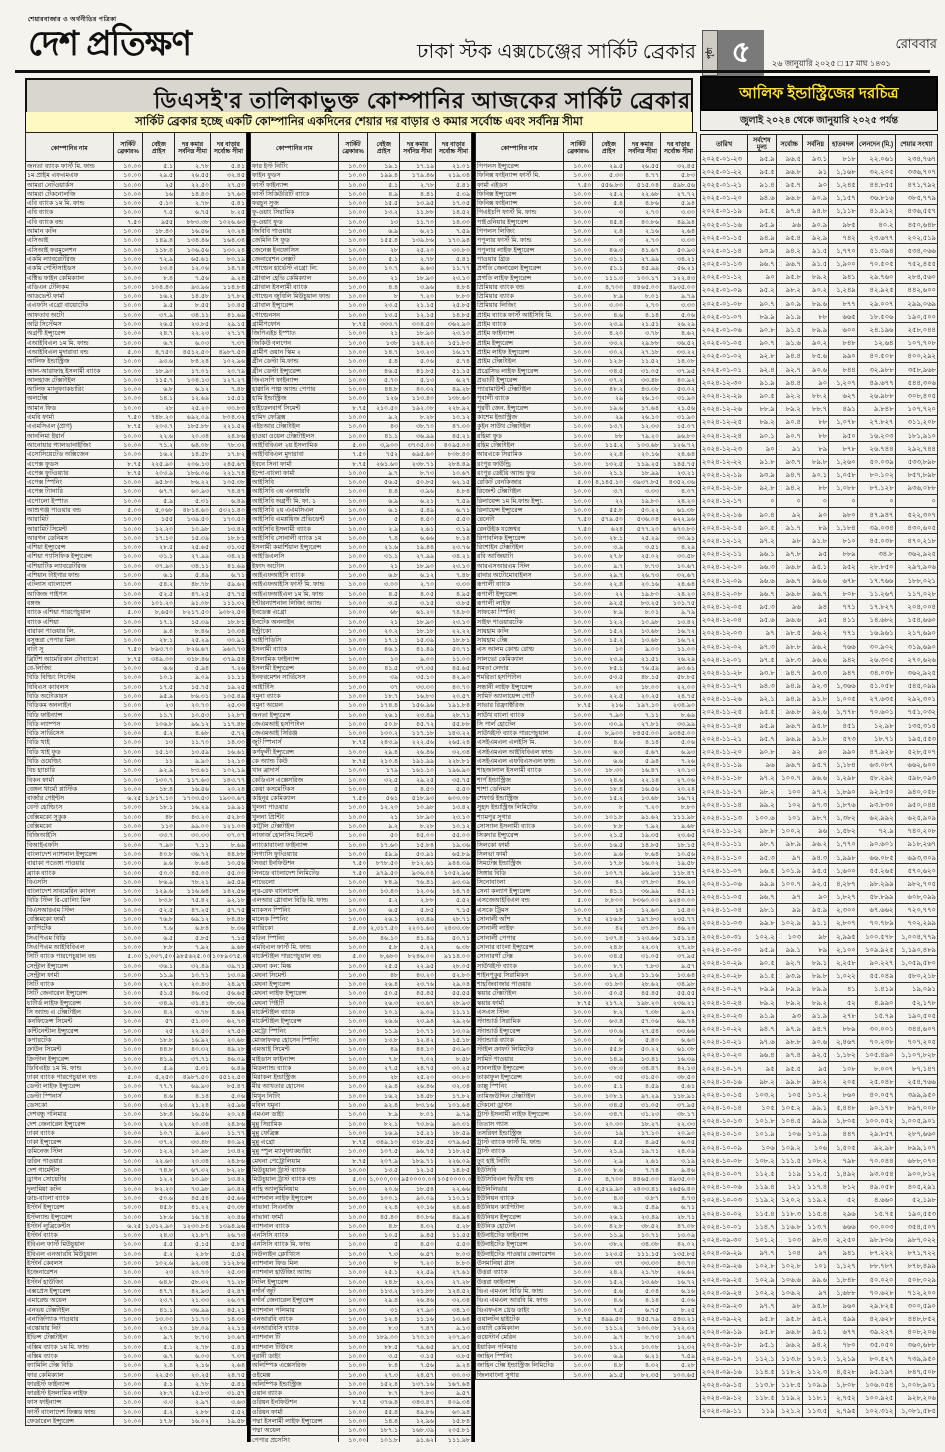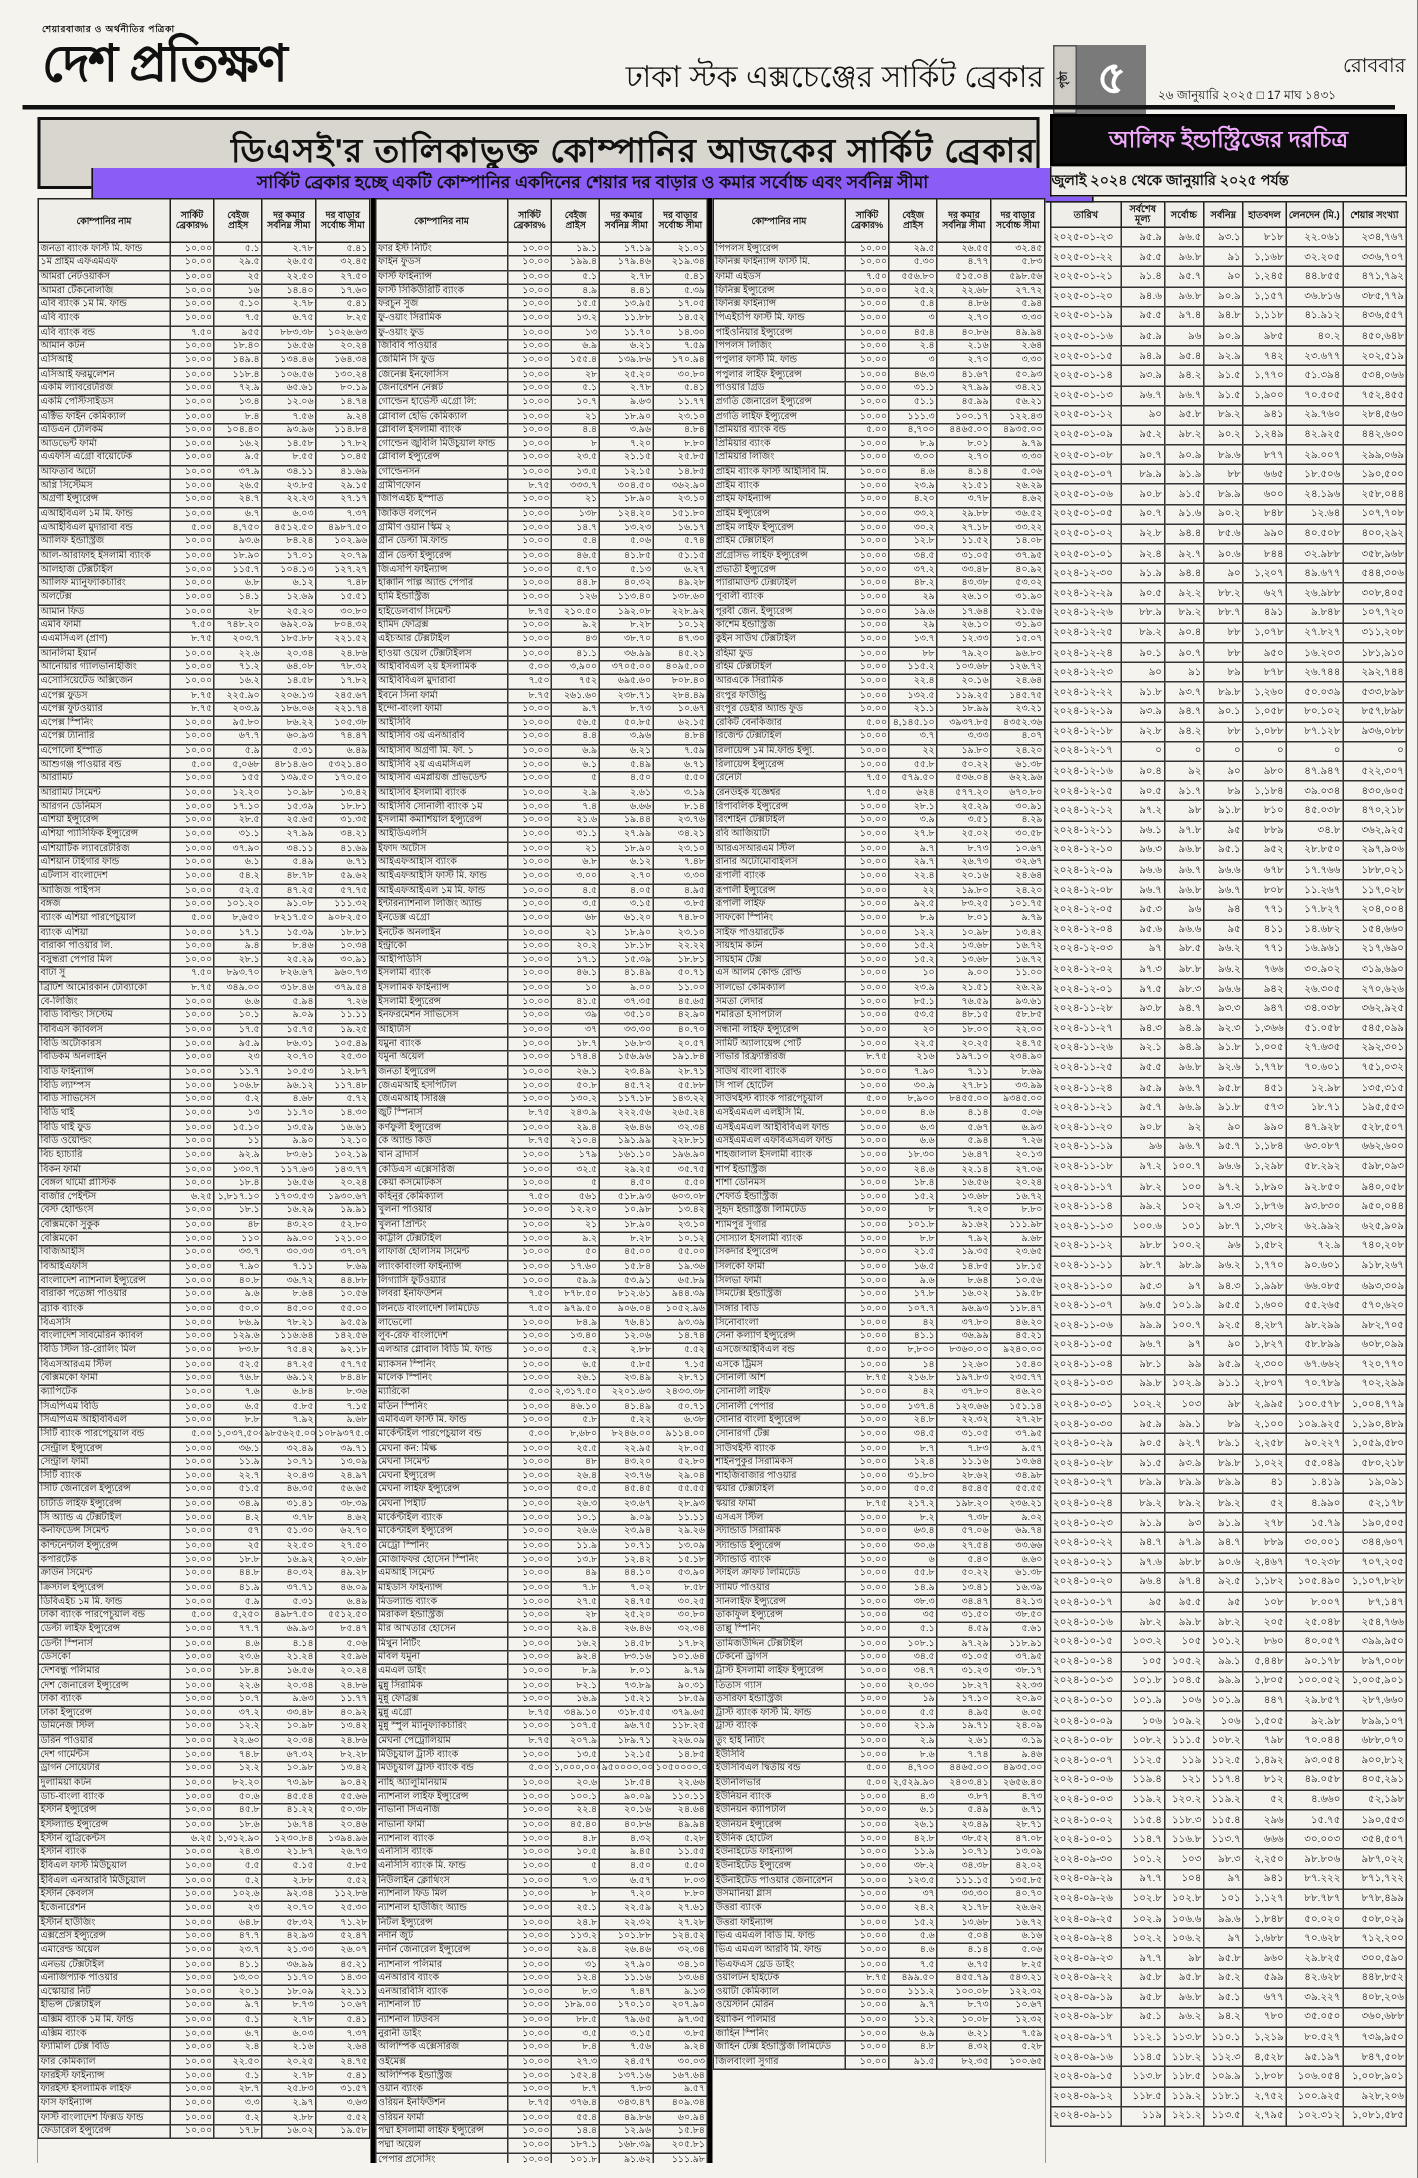--- a/index.html
+++ b/index.html
@@ -14,36 +14,36 @@
   
   .pagebox{left:702px;top:30px;width:62px;height:46px;display:flex;align-items:stretch;}
   .pagelabel{writing-mode:vertical-rl;transform:rotate(180deg);font-size:7px;font-weight:bold;background:#cfccc5;border:1px solid #555;padding:1px;text-align:center;}
   .pagenum{flex:1;background:#7a7a7a;color:#fff;font-size:30px;font-weight:bold;display:flex;align-items:center;justify-content:center;}
   .datebox{left:772px;top:34px;width:165px;}
   .day{font-size:13px;font-weight:normal;text-align:right;}
   .dateline{font-size:8px;margin-top:2px;}
   .toprule{left:15px;top:70px;width:915px;height:3px;background:#111;}
   
   .main-banner{left:25px;top:78px;width:668px;border:2px solid #111;background:#d9d6cf;box-sizing:border-box;text-align:right;font-size:22px;font-weight:bold;padding:3px 0 4px 0;letter-spacing:1px;}
-  .main-sub{left:25px;top:112px;width:668px;border:1px solid #111;border-top:none;box-sizing:border-box;text-align:center;font-size:11.5px;font-weight:bold;padding:1px 0 2px 0;background:#8b5cf6;margin-left:36px;}
+  .main-sub{left:25px;top:112px;width:668px;border:1px solid #111;border-top:none;box-sizing:border-box;text-align:center;font-size:11.5px;font-weight:bold;padding:1px 0 2px 0;background:#fef9c3;}
   .cols{left:25px;top:132px;width:672px;height:1310px;display:flex;gap:3px;background:#000;overflow:hidden;}
   .colwrap{background:#f5f3ee;flex:1;overflow:hidden;}
   table{border-collapse:collapse;table-layout:fixed;width:100%;}
   .ct th{font-size:6.1px;font-weight:bold;border:1px solid #222;padding:1px;line-height:7px;height:26px;background:#f0eee8;}
   .ct td{font-size:6.3px;border:1px solid #333;padding:0 1px;line-height:8.3px;white-space:nowrap;overflow:hidden;text-align:right;}
   .ct td:first-child{text-align:left;}
   .ct th:nth-child(1){width:41%;}
   .ct th:nth-child(2){width:13%;}
   .ct th:nth-child(3){width:14%;}
   .ct th:nth-child(4){width:16%;}
   .ct th:nth-child(5){width:16%;}
   
   .rwrap{left:700px;top:76px;width:238px;}
-  .r-banner{background:#0c0c0c;color:#f0abfc;border:2px solid #000;text-align:center;font-size:15px;font-weight:bold;padding:3px 0;}
-  .r-sub{border:1px solid #111;border-top:none;font-size:9.5px;font-weight:bold;padding:2px 0;background:#efede7;}
+  .r-banner{background:#0c0c0c;color:#fde047;border:2px solid #000;text-align:center;font-size:15px;font-weight:bold;padding:3px 0;}
+  .r-sub{border:1px solid #111;border-top:none;text-align:center;font-size:9.5px;font-weight:bold;padding:2px 0;background:#efede7;}
   .rt{margin-top:3px;}
   .rt th{font-size:6.4px;font-weight:bold;border:1px solid #222;padding:1px 0;line-height:7px;background:#f0eee8;}
   .rt td{font-size:6.8px;border:1px solid #333;padding:1.6px 1px;line-height:9px;white-space:nowrap;overflow:hidden;text-align:right;}
   .rt td:first-child{text-align:left;}
   .rt th:nth-child(1){width:20%;}
   .rt th:nth-child(2){width:12%;}
   .rt th:nth-child(3){width:11%;}
   .rt th:nth-child(4){width:11%;}
   .rt th:nth-child(5){width:12%;}
   .rt th:nth-child(6){width:16%;}

